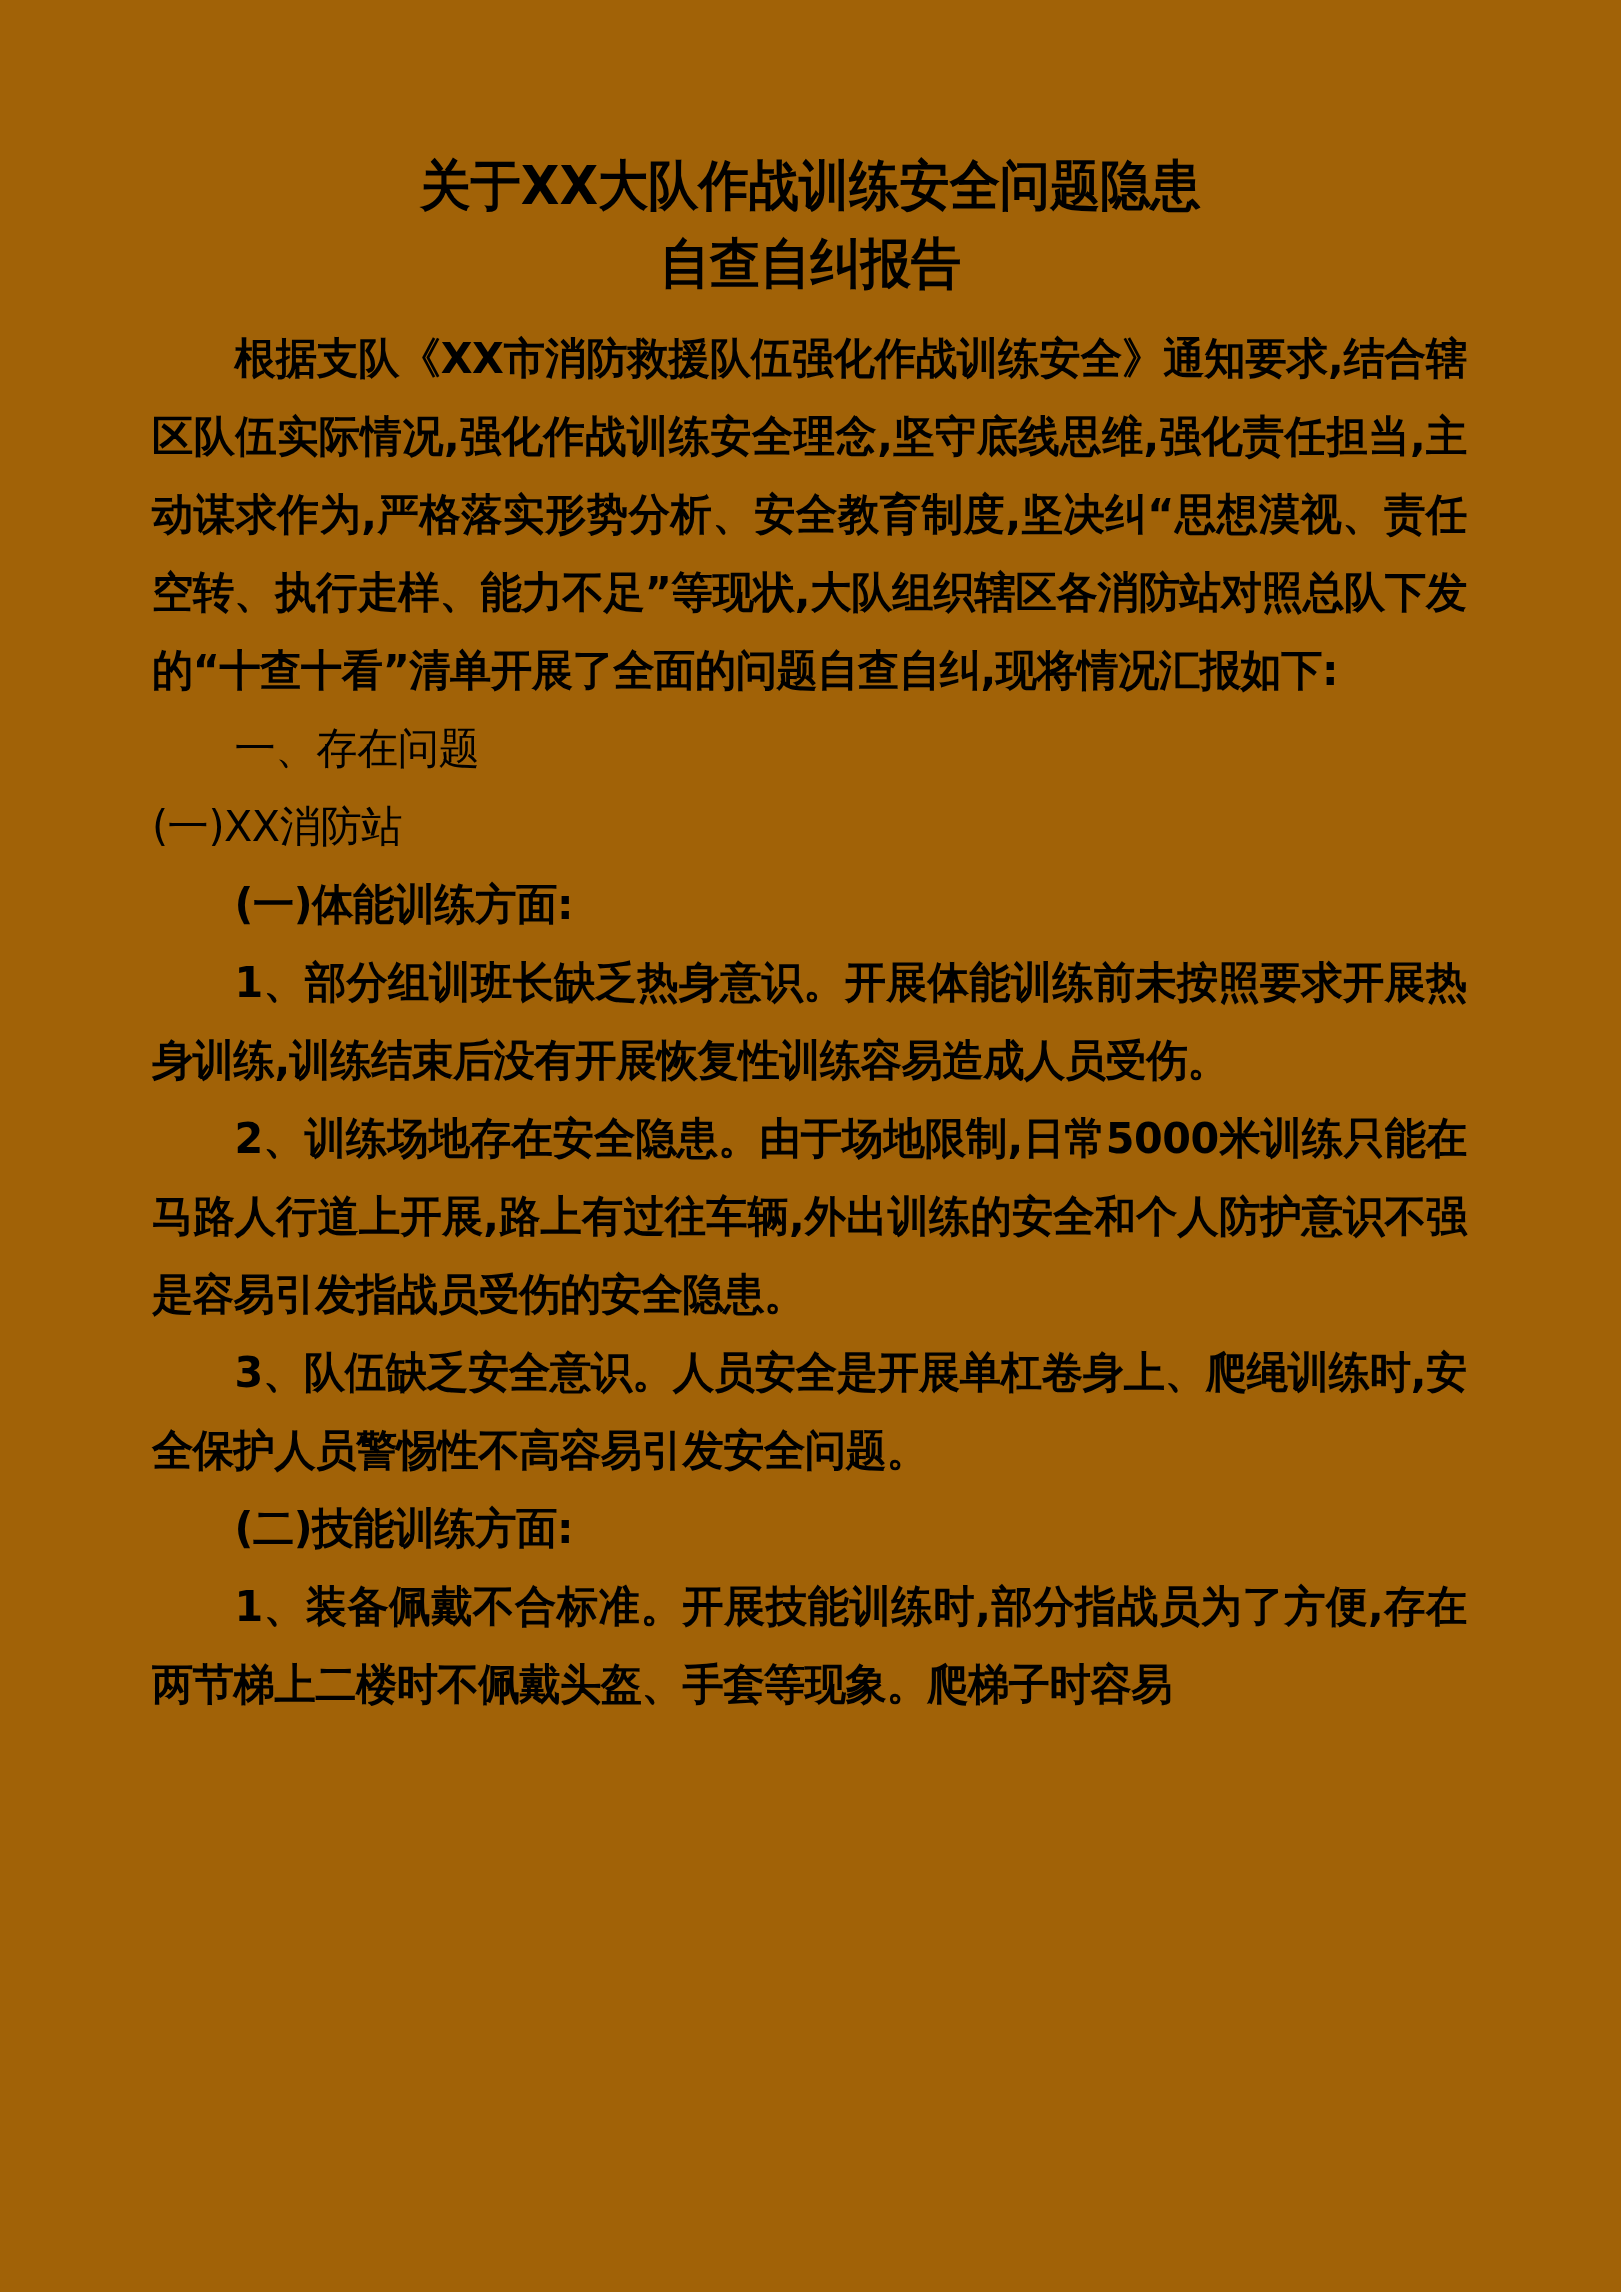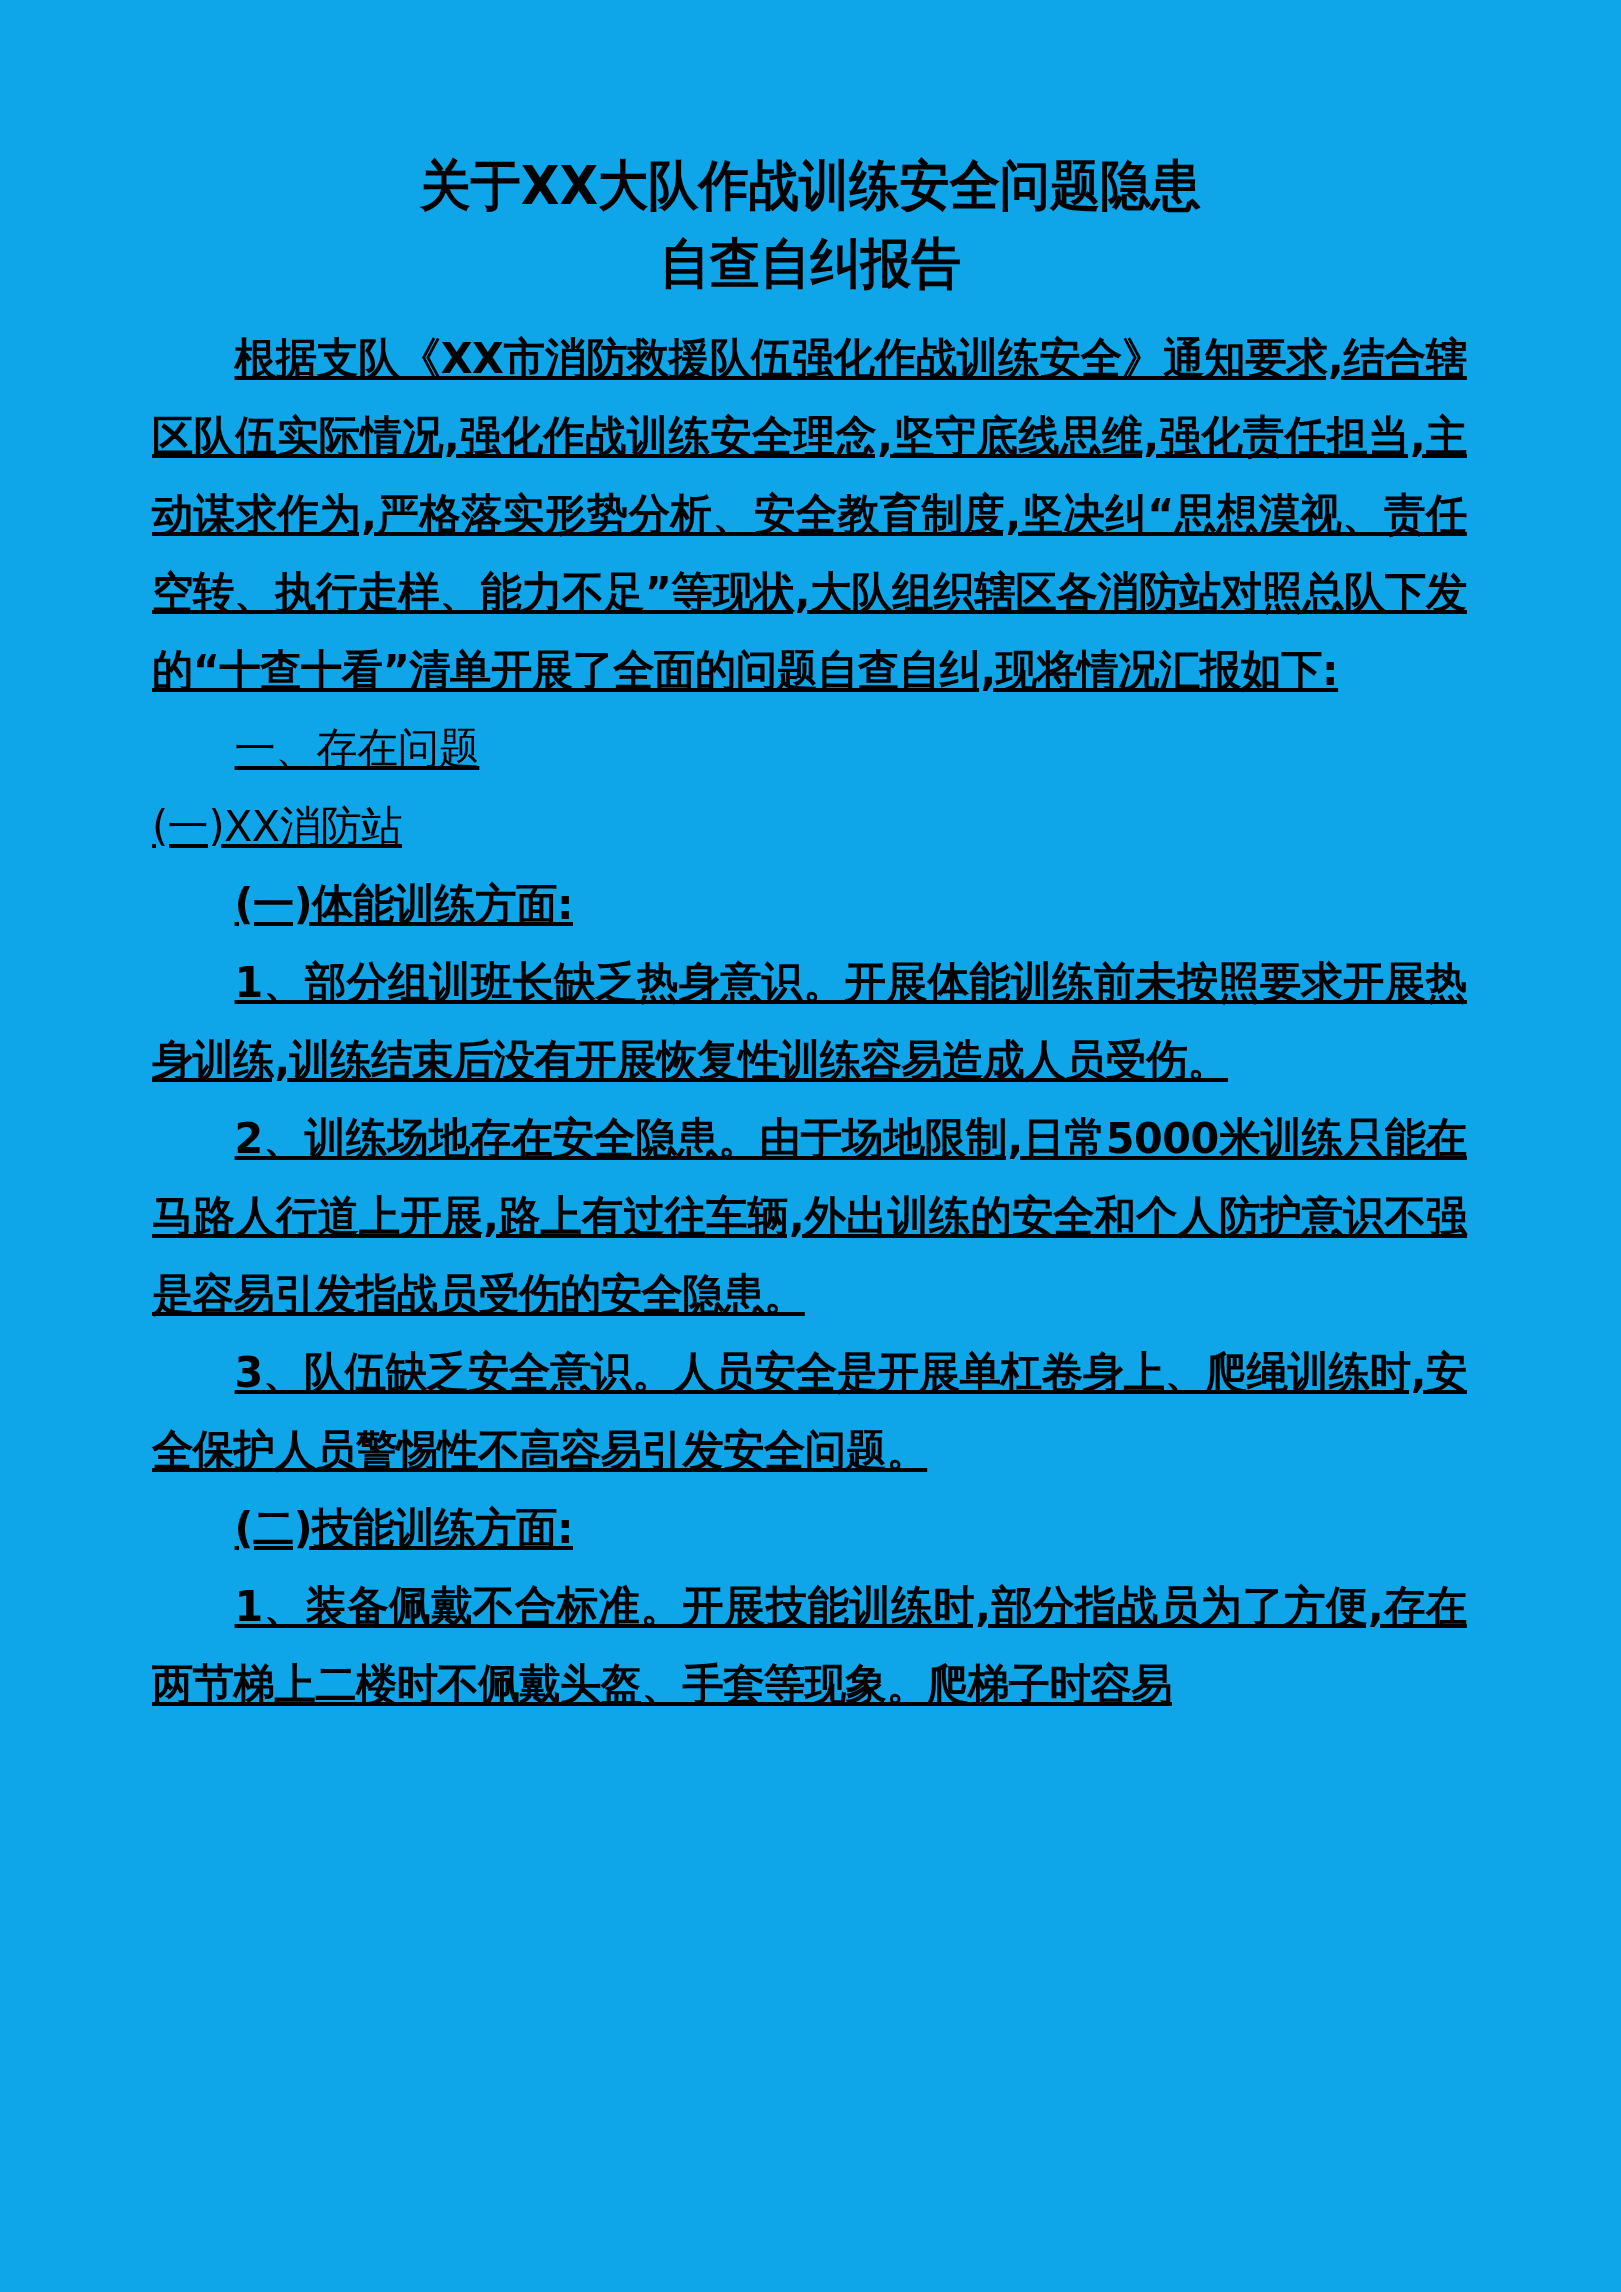--- a/index.html
+++ b/index.html
@@ -14,42 +14,41 @@
     color: #000000;
     overflow: hidden;
     position: relative;
   }
   .page {
     position: absolute;
     left: 0;
     top: 0;
     width: 1621px;
     height: 2293px;
-    background: #0ea5e9;
+    background: #a16207;
     box-sizing: border-box;
     padding: 147px 152px 0 152px;
   }
   .doc-title {
     text-align: center;
     font-size: 54px;
     font-weight: 700;
     line-height: 78px;
     letter-spacing: 0px;
     margin: 0 0 5.9px 0;
     font-family: "DejaVu Sans", "Liberation Sans", sans-serif;
     transform: scaleX(0.93);
     transform-origin: center top;
   }
   .doc-title .tline {
     display: block;
     white-space: nowrap;
   }
   .body-block {
     margin-top: 15.7px;
-    text-decoration: underline;
   }
   p.para {
     margin: 0;
     font-size: 43px;
     line-height: 78px;
     font-weight: 700;
     text-align: justify;
     text-justify: inter-ideograph;
     letter-spacing: -0.5px;
     text-indent: 86px;

